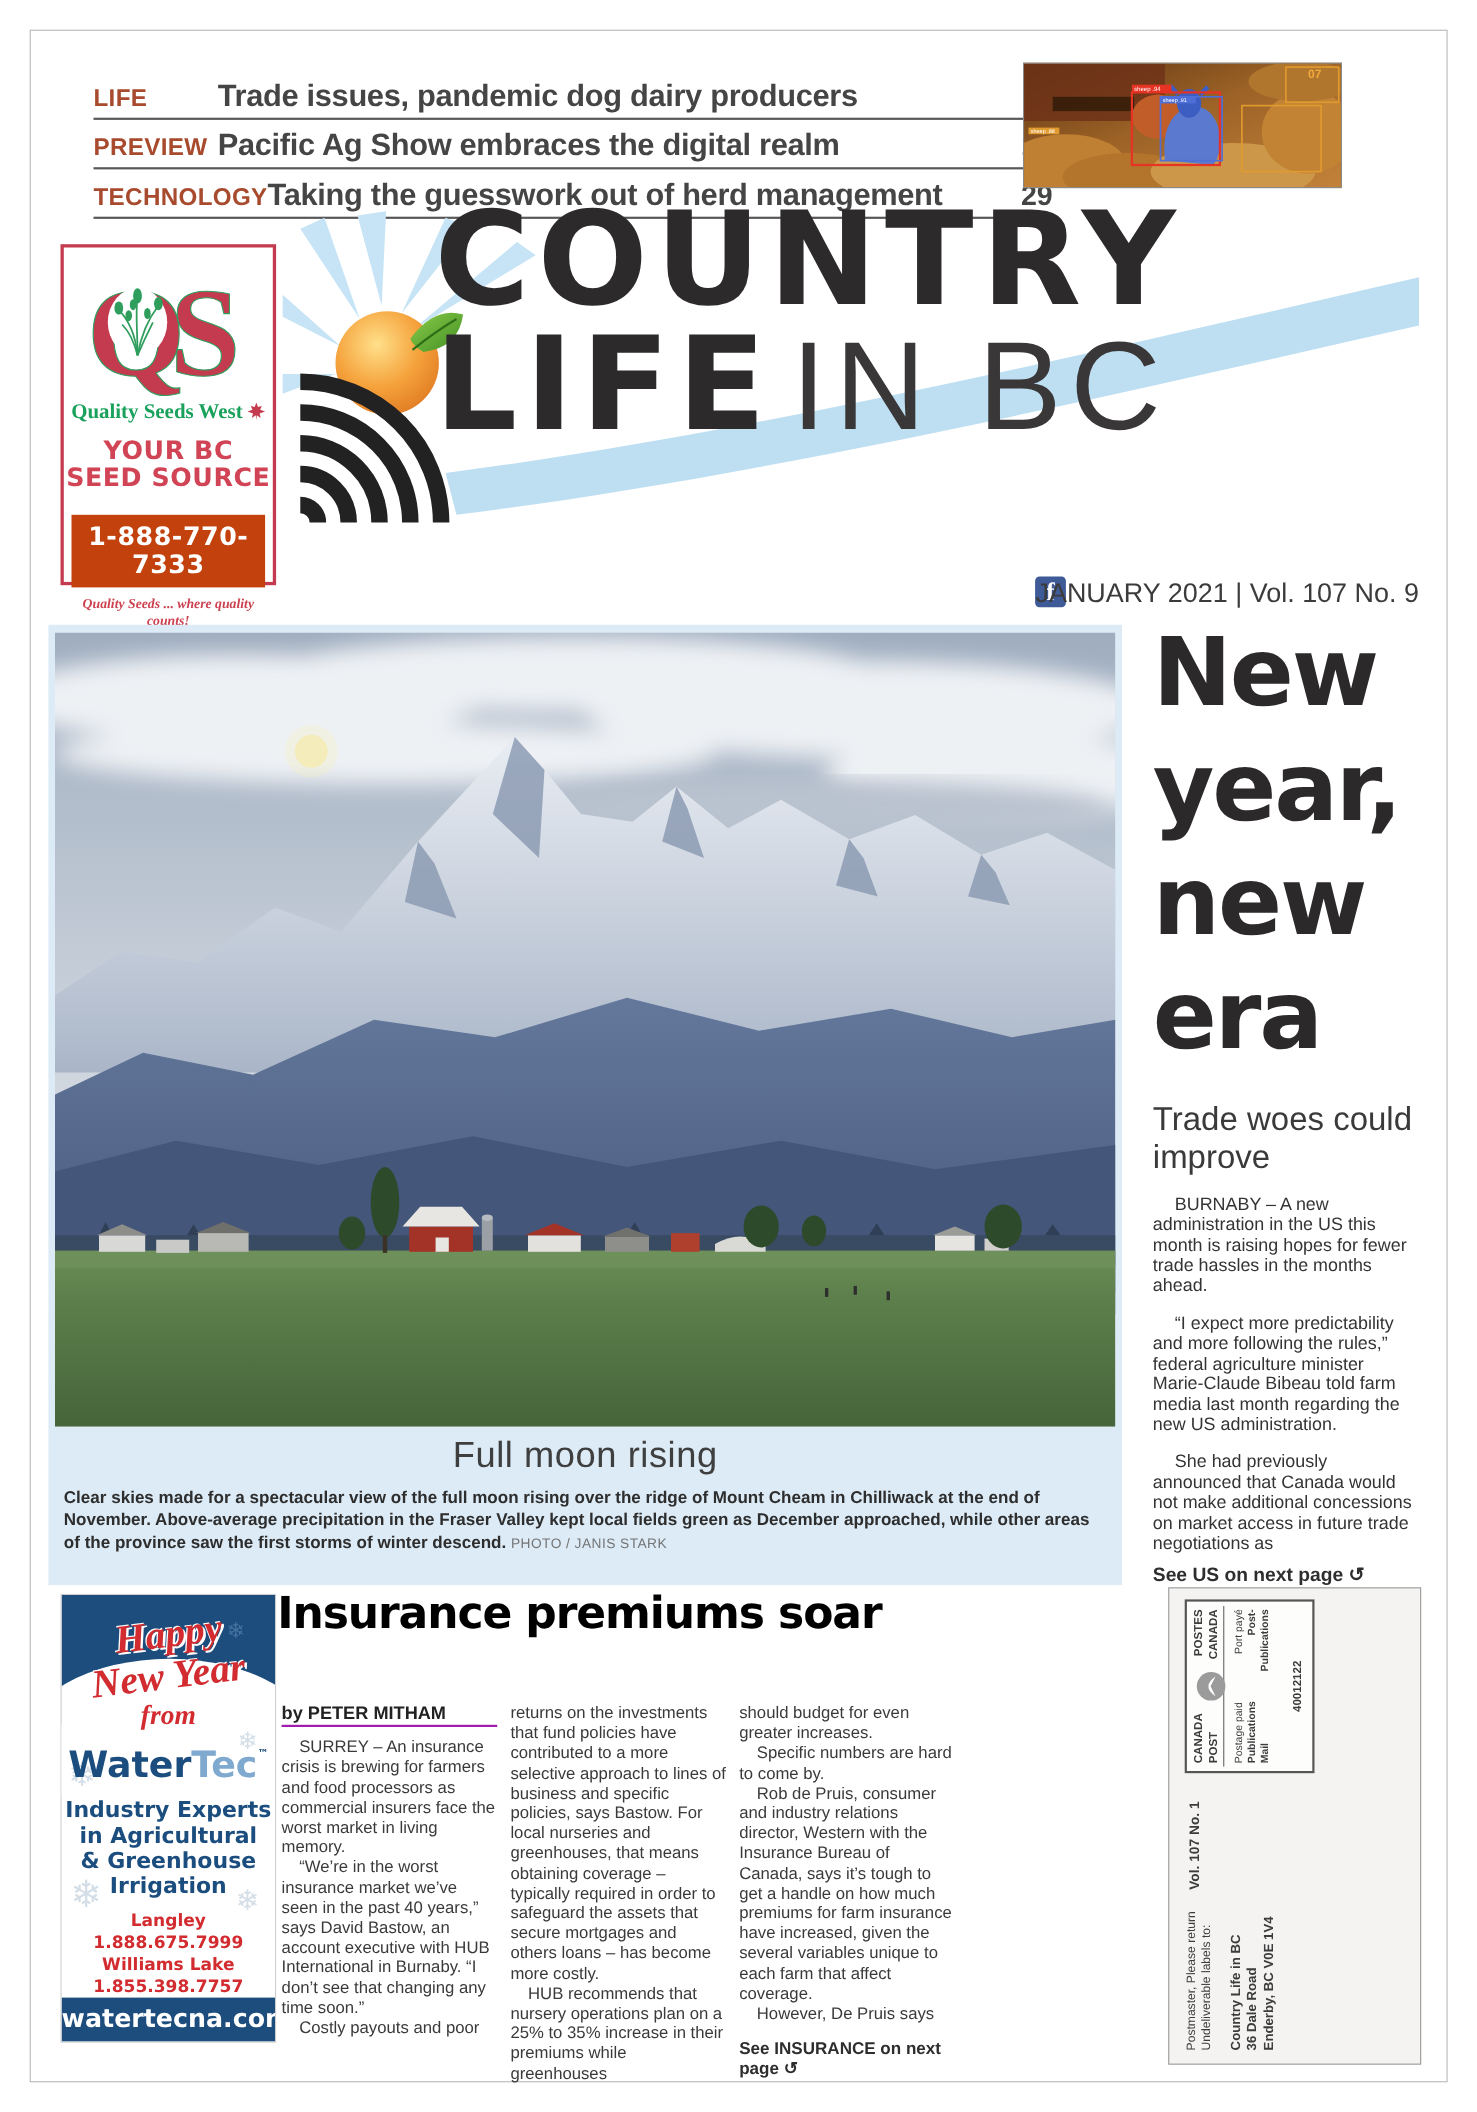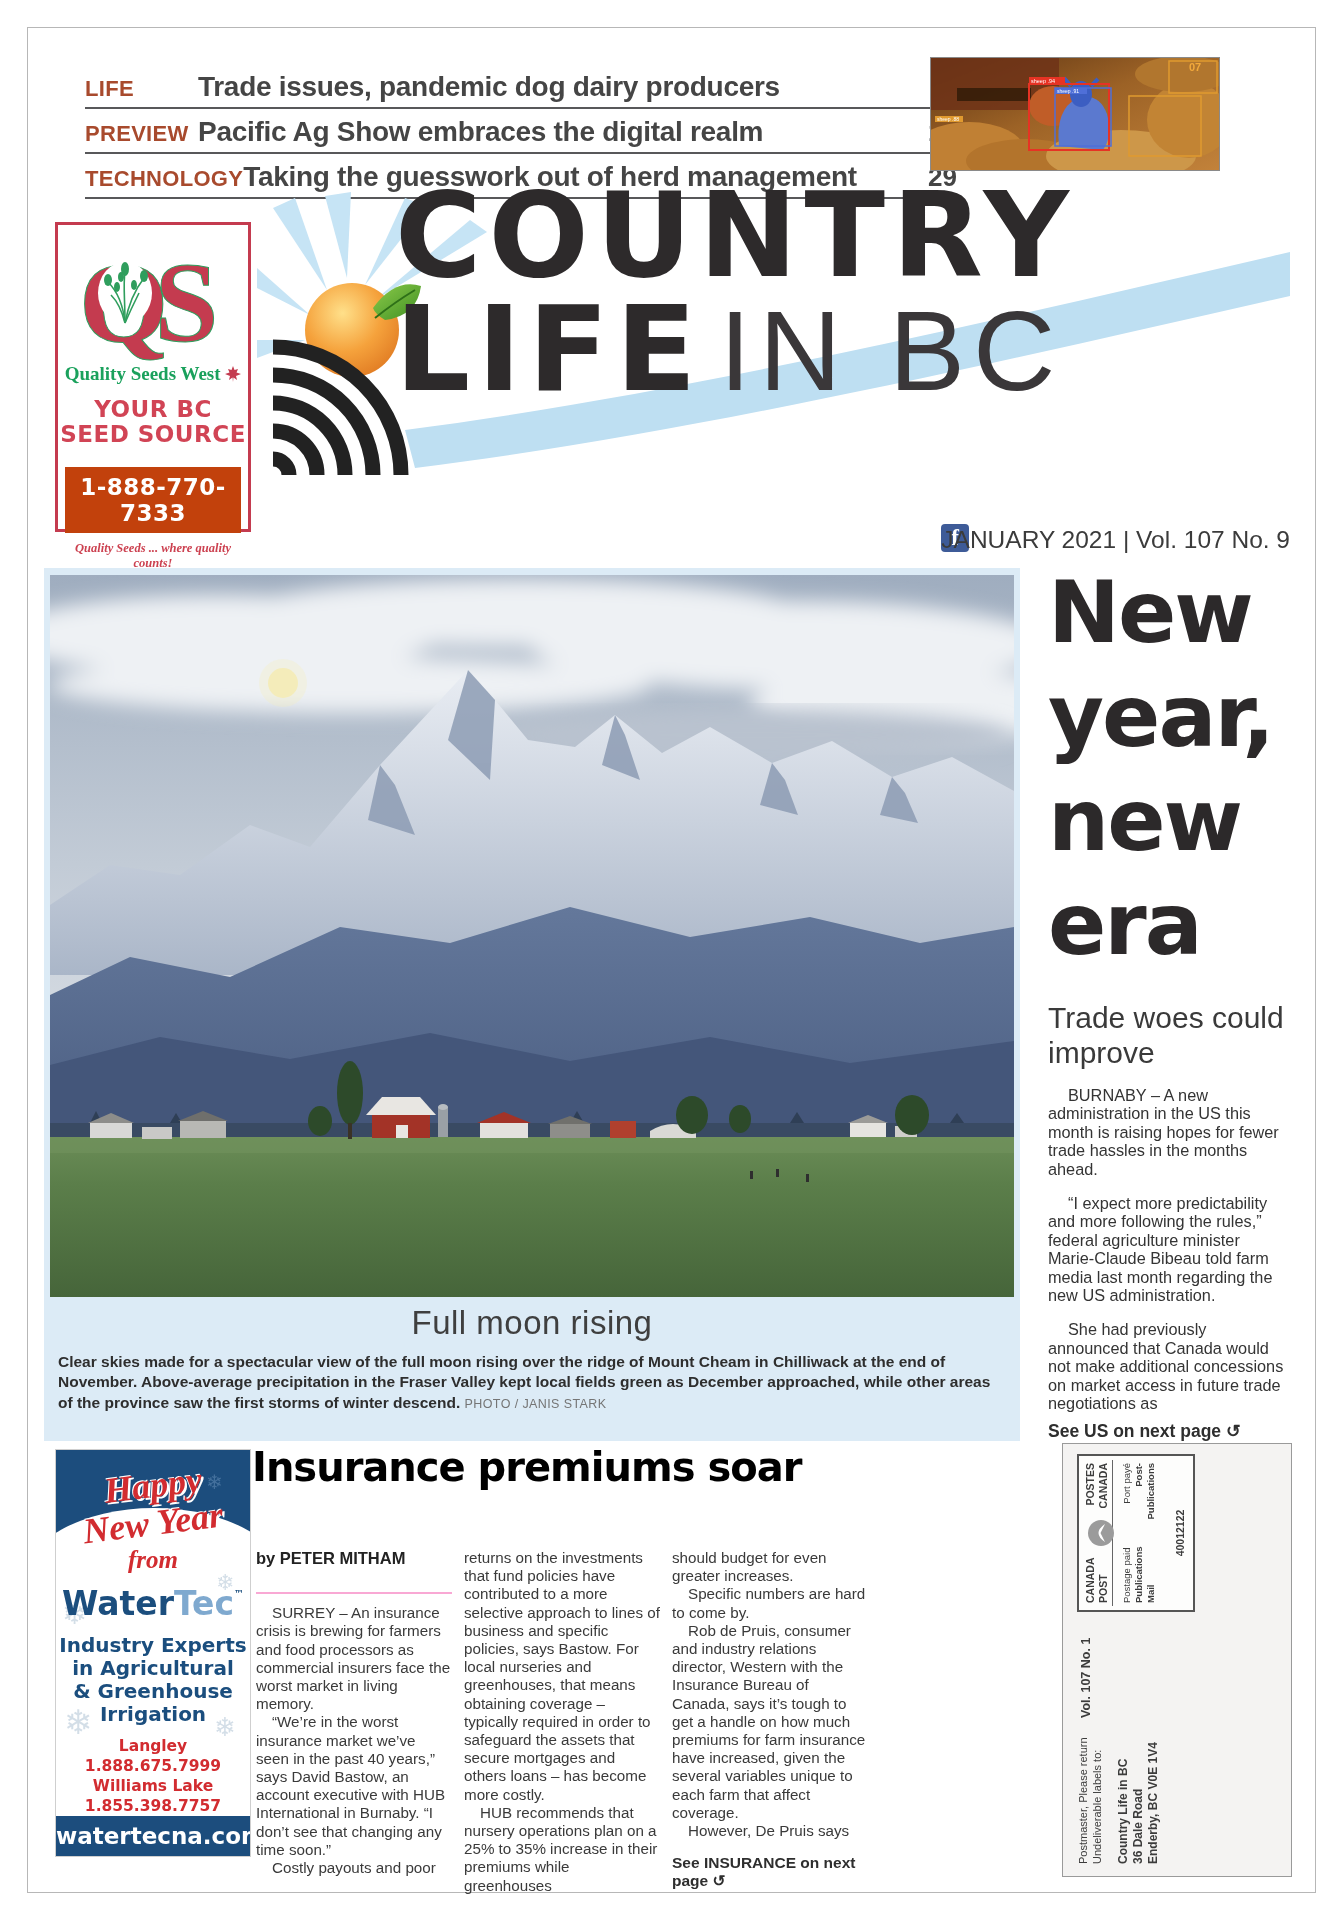--- a/index.html
+++ b/index.html
@@ -62,22 +62,22 @@
   p.ind{text-indent:20px;margin-top:16px;}
   .lead-jump{margin-top:8px;text-align:left;font-weight:bold;font-size:17.5px;color:#2e2e2e;}
 
   
   .ins-h{position:absolute;left:252px;top:1444px;font-family:"DejaVu Sans",sans-serif;font-weight:800;
          font-size:40px;letter-spacing:-1px;color:#000000;}
   .cols{position:absolute;left:256px;top:1549px;display:flex;gap:12px;}
   .col{width:196px;font-size:15.2px;line-height:18.2px;color:#3a3a3a;}
   .col p{margin:0;}
   .col p.ind{text-indent:16px;}
-  .byline{font-weight:bold;font-size:16.5px;color:#222;border-bottom:2px solid #f9a8d4;
-          padding-bottom:25px;margin-bottom:10px;}
+  .byline{font-weight:bold;font-size:16.5px;color:#222;border-bottom:2px solid #a21caf;
+          padding-bottom:1px;margin-bottom:10px;}
   .ins-jump{margin-top:14px;font-weight:bold;font-size:15.5px;color:#2e2e2e;}
 
   
   .wt{position:absolute;left:55px;top:1449px;width:196px;height:408px;border:1px solid #cfcfcf;
       background:#fff;overflow:hidden;box-sizing:border-box;}
   .wt-top{position:absolute;left:0;top:0;right:0;height:118px;background:#1c4d7d;}
   .wt-arc{position:absolute;left:-34px;top:58px;width:264px;height:150px;background:#fff;border-radius:50%;}
   .flake{position:absolute;color:#c9d6e2;opacity:.8;}
   .wt-happy{position:absolute;left:0;top:14px;width:100%;text-align:center;transform:rotate(-7deg);
             font-family:"Liberation Serif",serif;font-style:italic;font-weight:bold;font-size:36px;color:#d22c30;

